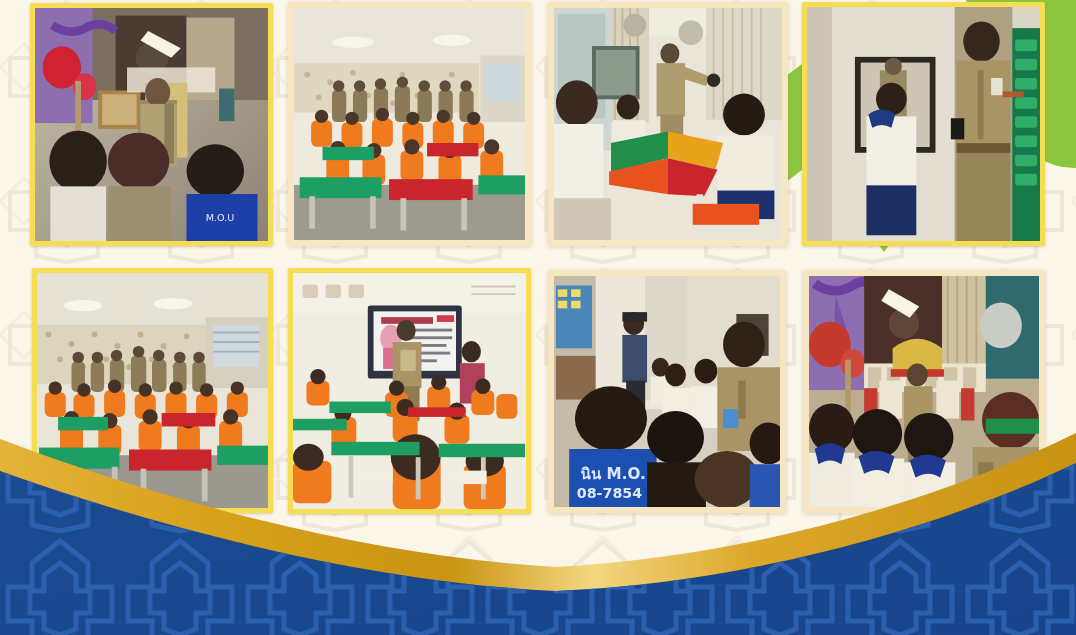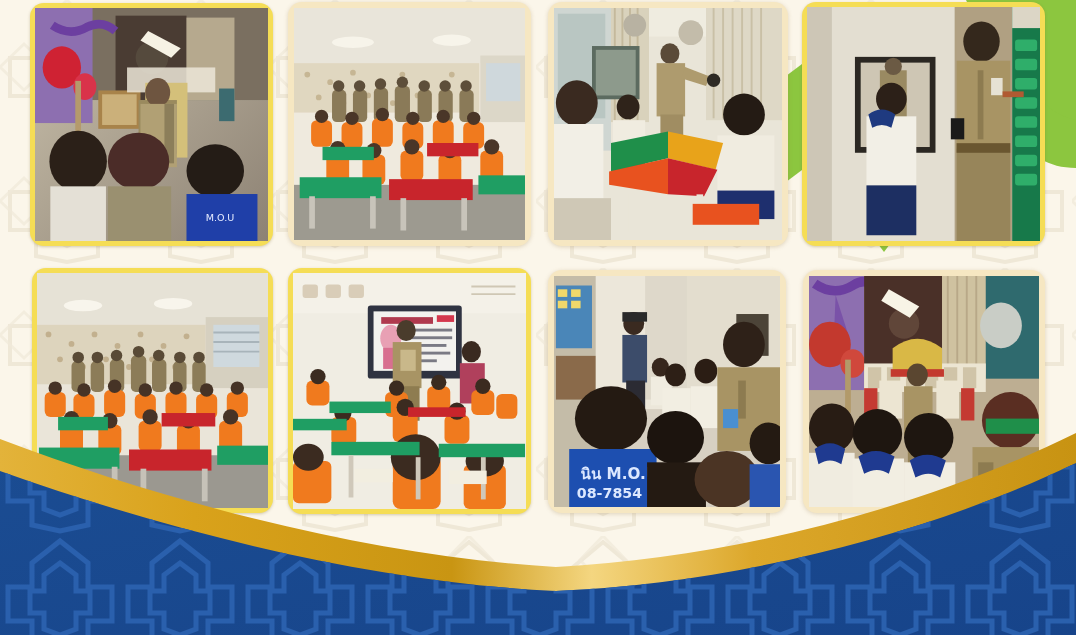--- a/index.html
+++ b/index.html
@@ -21,21 +21,21 @@
   }
   .green-chevron{
     position:absolute;z-index:2;
   }
 
   
   .grid{position:absolute;left:0;top:0;width:1076px;height:525px;z-index:5;}
   .photo-frame{
     position:absolute;
     background:#f5dd55;
-    border-radius:14px;
+    border-radius:2px;
     box-shadow:0 1px 3px rgba(120,100,40,.30);
     padding:5px;
     box-sizing:border-box;
   }
   .photo-frame.soft{
     background:#f6e7c2;
     padding:6px;
     box-shadow:0 1px 4px rgba(150,120,60,.28);
   }
   .photo-inner{

